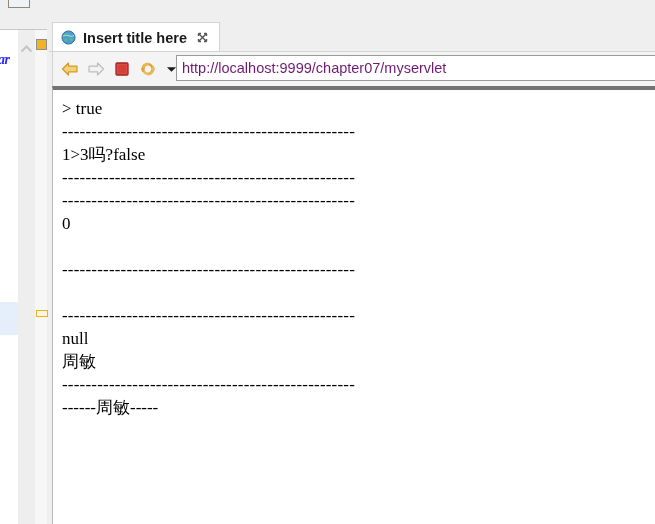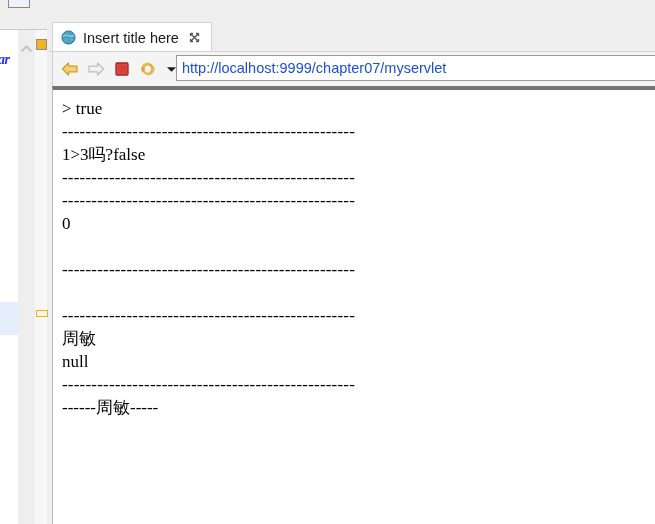--- a/index.html
+++ b/index.html
@@ -115,20 +115,21 @@
     position: absolute;
     left: 3px; top: 22px;
     height: 30px;
     padding: 0 10px 0 8px;
     background: #ffffff;
     border: 1px solid #d3d3d3;
     border-bottom: none;
     display: flex;
     align-items: center;
     gap: 7px;
+    font-weight: bold;
   }
   .tab-title {
     font-size: 14.5px;
     color: #1a1a1a;
     font-family: "Liberation Sans", sans-serif;
     white-space: nowrap;
   }
   .globe-icon { width: 15px; height: 15px; display: block; }
   .tab-close {
     width: 13px; height: 13px;
@@ -173,21 +174,21 @@
     width: 495px; height: 26px;
     background: #ffffff;
     border: 1px solid #9a9a9a;
     display: flex;
     align-items: center;
     padding-left: 5px;
     overflow: hidden;
   }
   .url-text {
     font-size: 14.5px;
-    color: #1d4ed8;
+    color: #701a75;
     font-family: "Liberation Sans", sans-serif;
     white-space: nowrap;
   }
 
   
   .content-area {
     position: absolute;
     left: 3px; top: 86px;
     width: 603px; height: 438px;
     background: #ffffff;
@@ -319,22 +320,22 @@
           <div class="doc-line">&gt; true</div>
           <div class="doc-line hr">--------------------------------------------------</div>
           <div class="doc-line">1&gt;3吗?false</div>
           <div class="doc-line hr">--------------------------------------------------</div>
           <div class="doc-line hr">--------------------------------------------------</div>
           <div class="doc-line">0</div>
           <div class="doc-line blank"></div>
           <div class="doc-line hr">--------------------------------------------------</div>
           <div class="doc-line blank"></div>
           <div class="doc-line hr">--------------------------------------------------</div>
+          <div class="doc-line">null</div>
           <div class="doc-line">周敏</div>
-          <div class="doc-line">null</div>
           <div class="doc-line hr">--------------------------------------------------</div>
           <div class="doc-line">------周敏-----</div>
         </div>
 
     </div>
 
   </div>
 </div>
 
 </body></html>

